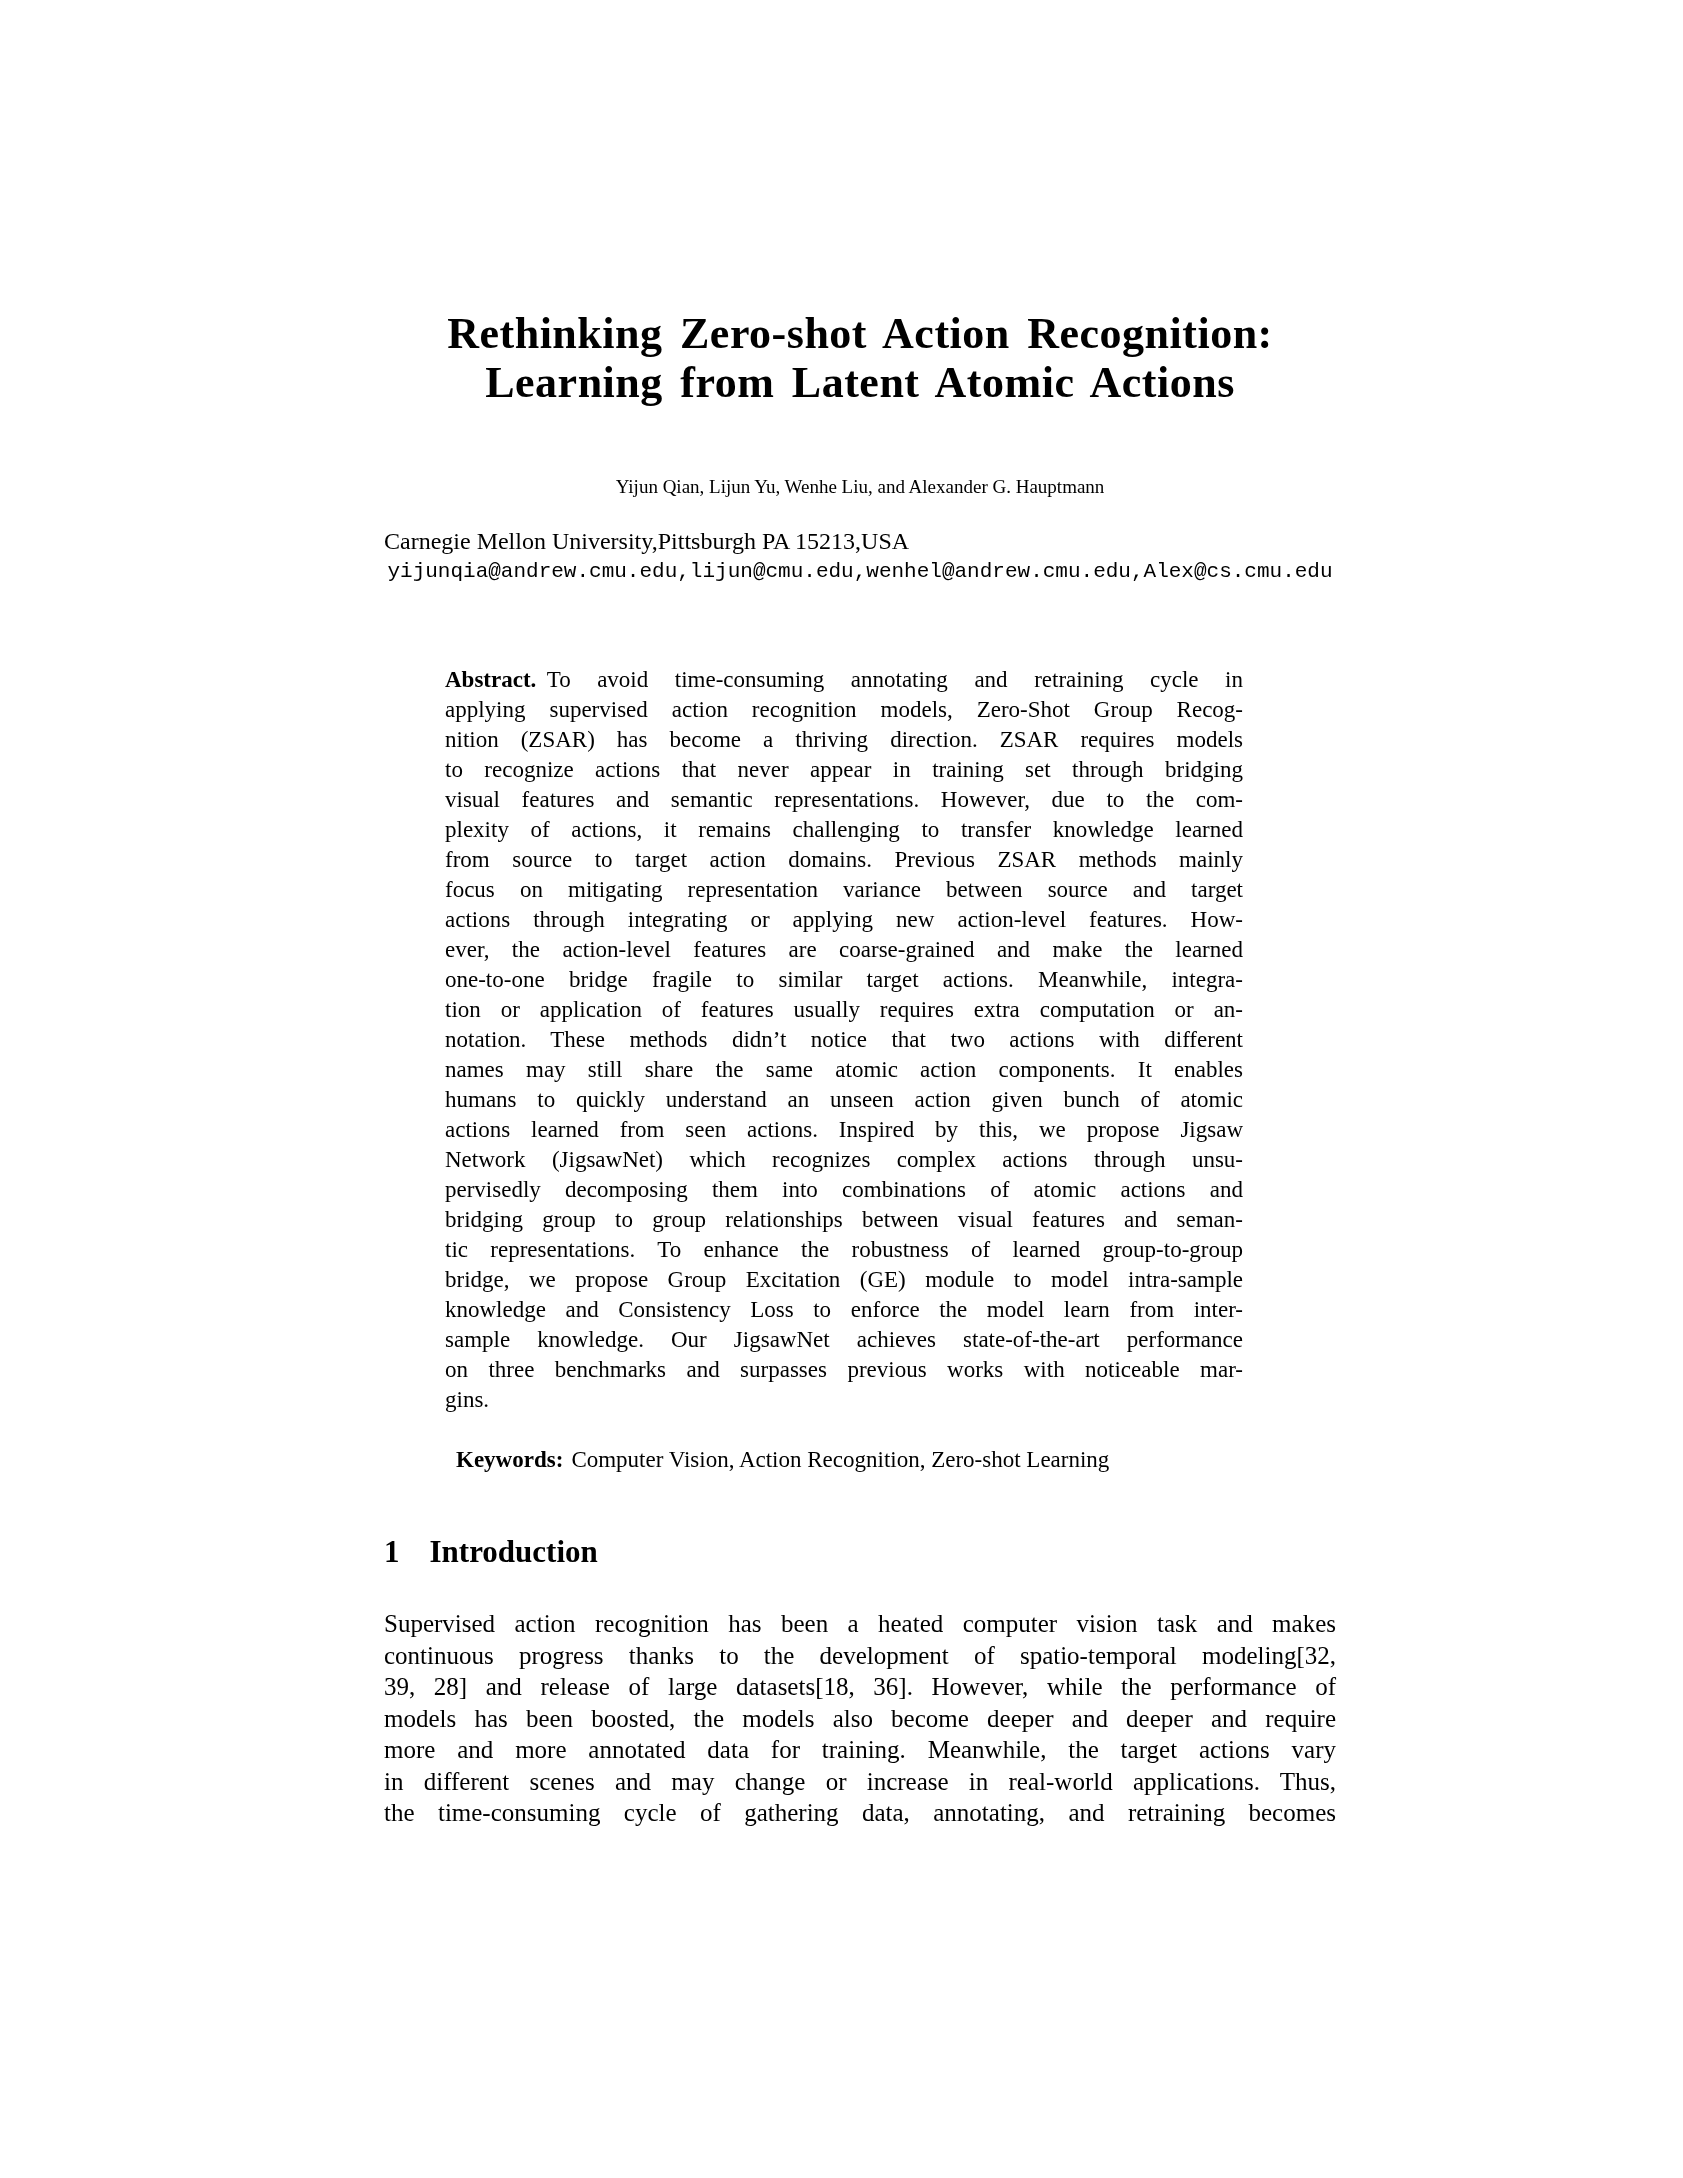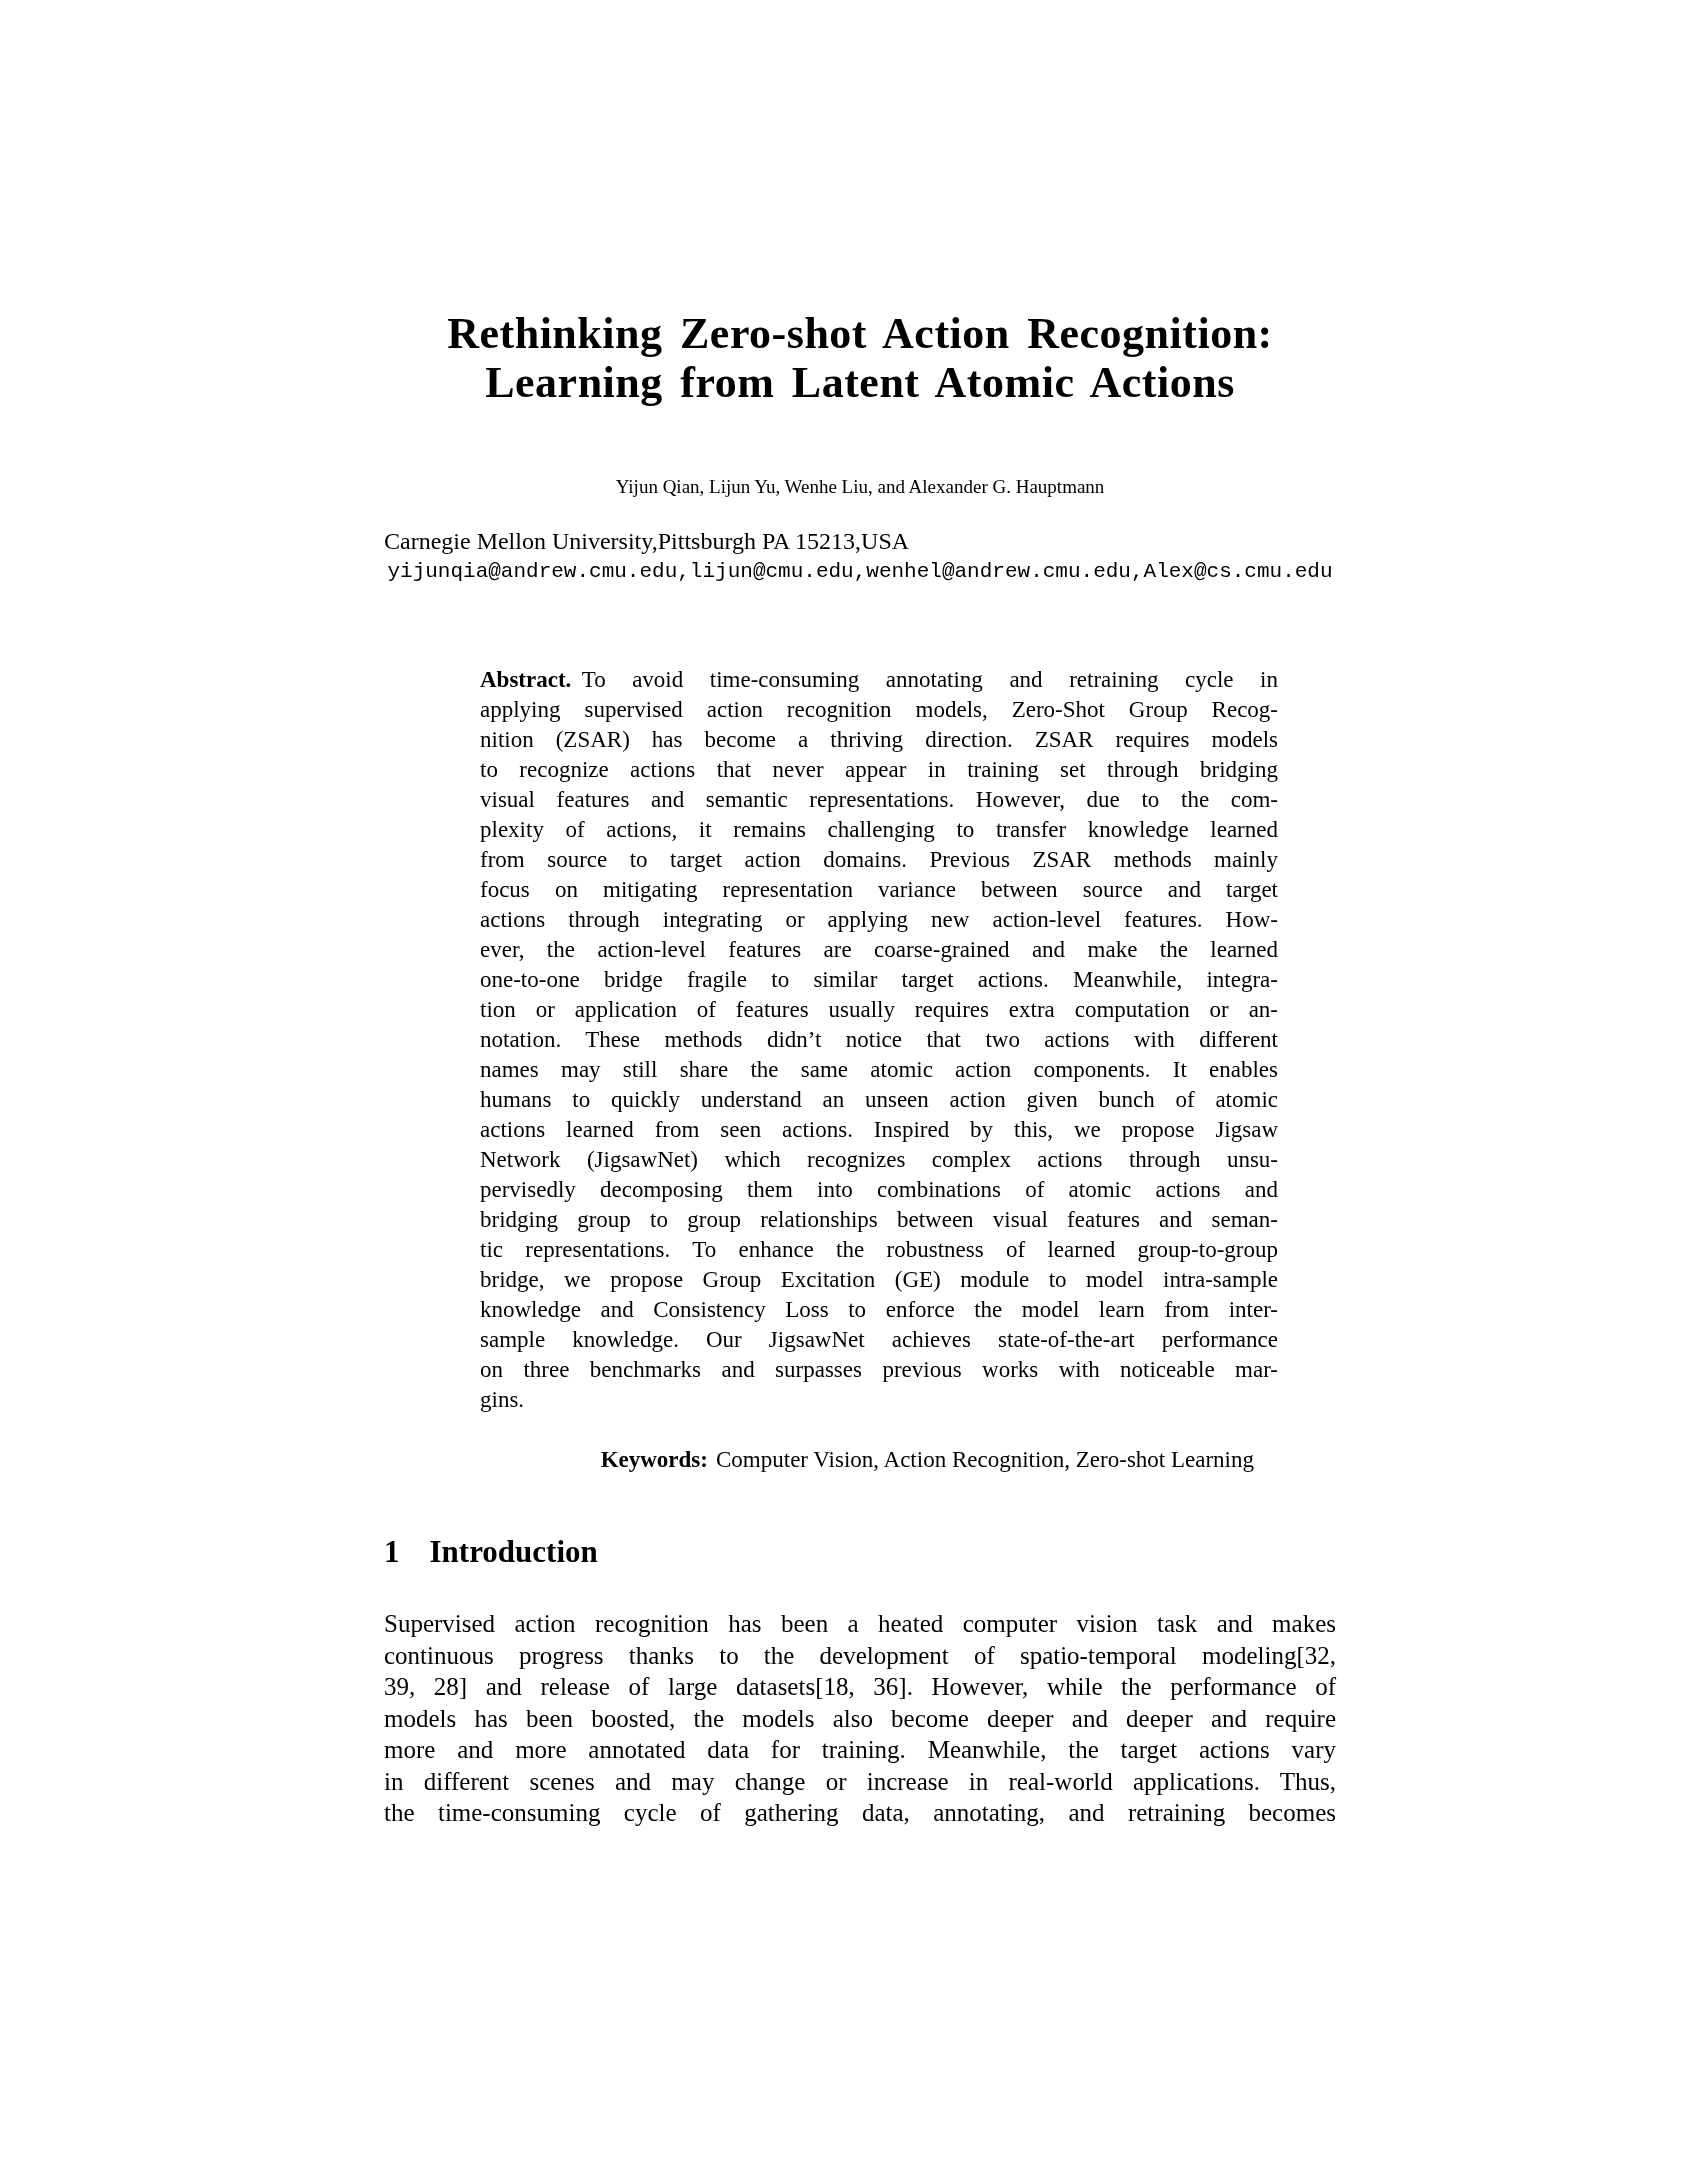--- a/index.html
+++ b/index.html
@@ -44,33 +44,32 @@
   .emails {
     margin-top: 4px;
     font-family: "Liberation Mono", "DejaVu Sans Mono", monospace;
     font-size: 21px;
     line-height: 25px;
     text-align: center;
     white-space: nowrap;
   }
   .abstract {
     margin-top: 81px;
-    margin-left: 96px;
+    margin-left: 61px;
     width: 798px;
     font-size: 23px;
     line-height: 30px;
   }
   .abstract b { margin-right: 0.45em; }
   .keywords {
     margin-top: 30px;
     margin-left: 72px;
     width: 798px;
     font-size: 23px;
     line-height: 30px;
-    text-align: right;
   }
   .keywords b { margin-right: 0.35em; }
   .heading {
     margin-top: 59px;
     font-size: 31px;
     font-weight: bold;
     line-height: 36px;
   }
   .heading .secnum { margin-right: 30px; }
   .para {

